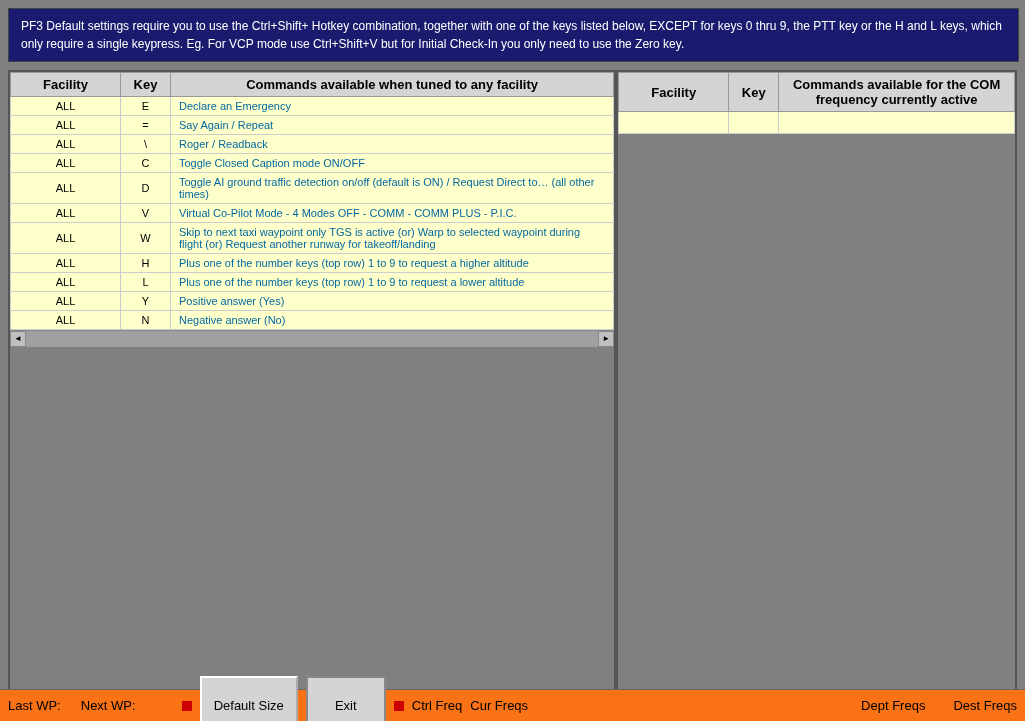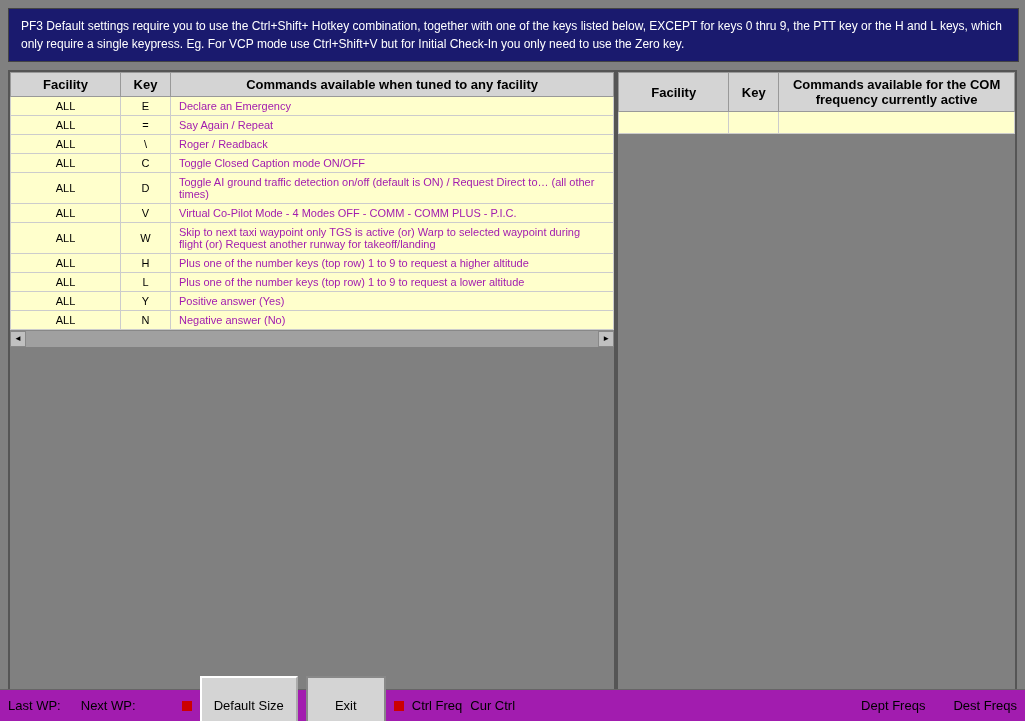--- a/index.html
+++ b/index.html
@@ -88,21 +88,21 @@
       background: #ffffcc;
     }
 
     table tbody tr td:nth-child(2) {
       text-align: center;
       color: #000;
       background: #ffffcc;
     }
 
     table tbody tr td:nth-child(3) {
-      color: #a21caf;
+      color: #0369a1;
     }
 
     
     .table-scroll::-webkit-scrollbar {
       width: 16px;
       height: 16px;
     }
     .table-scroll::-webkit-scrollbar-track {
       background: #c0c0c0;
     }
@@ -134,21 +134,21 @@
     }
 
     .bottom-table tbody tr td {
       border: 1px solid #ccc;
       padding: 3px 8px;
       height: 22px;
     }
 
     
     .status-bar {
-      background: #a21caf;
+      background: #f97316;
       padding: 4px 8px;
       display: flex;
       align-items: center;
       gap: 8px;
       border-top: 1px solid #666;
       position: absolute;
       bottom: 0;
       left: 0;
       right: 0;
       height: 32px;
@@ -312,17 +312,17 @@
 <div class="status-bar">
   <span>Last WP:</span>
   <span></span>
   <span style="margin-left:4px;">Next WP:</span>
   <span></span>
   <div class="red-square" style="margin-left:30px;"></div>
   <button class="status-btn">Default Size</button>
   <button class="status-btn" style="background:#d4d4d4; border:2px solid #888;">Exit</button>
   <div class="red-square"></div>
   <span>Ctrl Freq</span>
-  <span>Cur Ctrl</span>
+  <span>Cur Freqs</span>
   <div class="spacer"></div>
   <span>Dept Freqs</span>
   <span style="margin-left:20px;text-align:center;">Dest Freqs</span>
 </div>
 
 </body></html>

